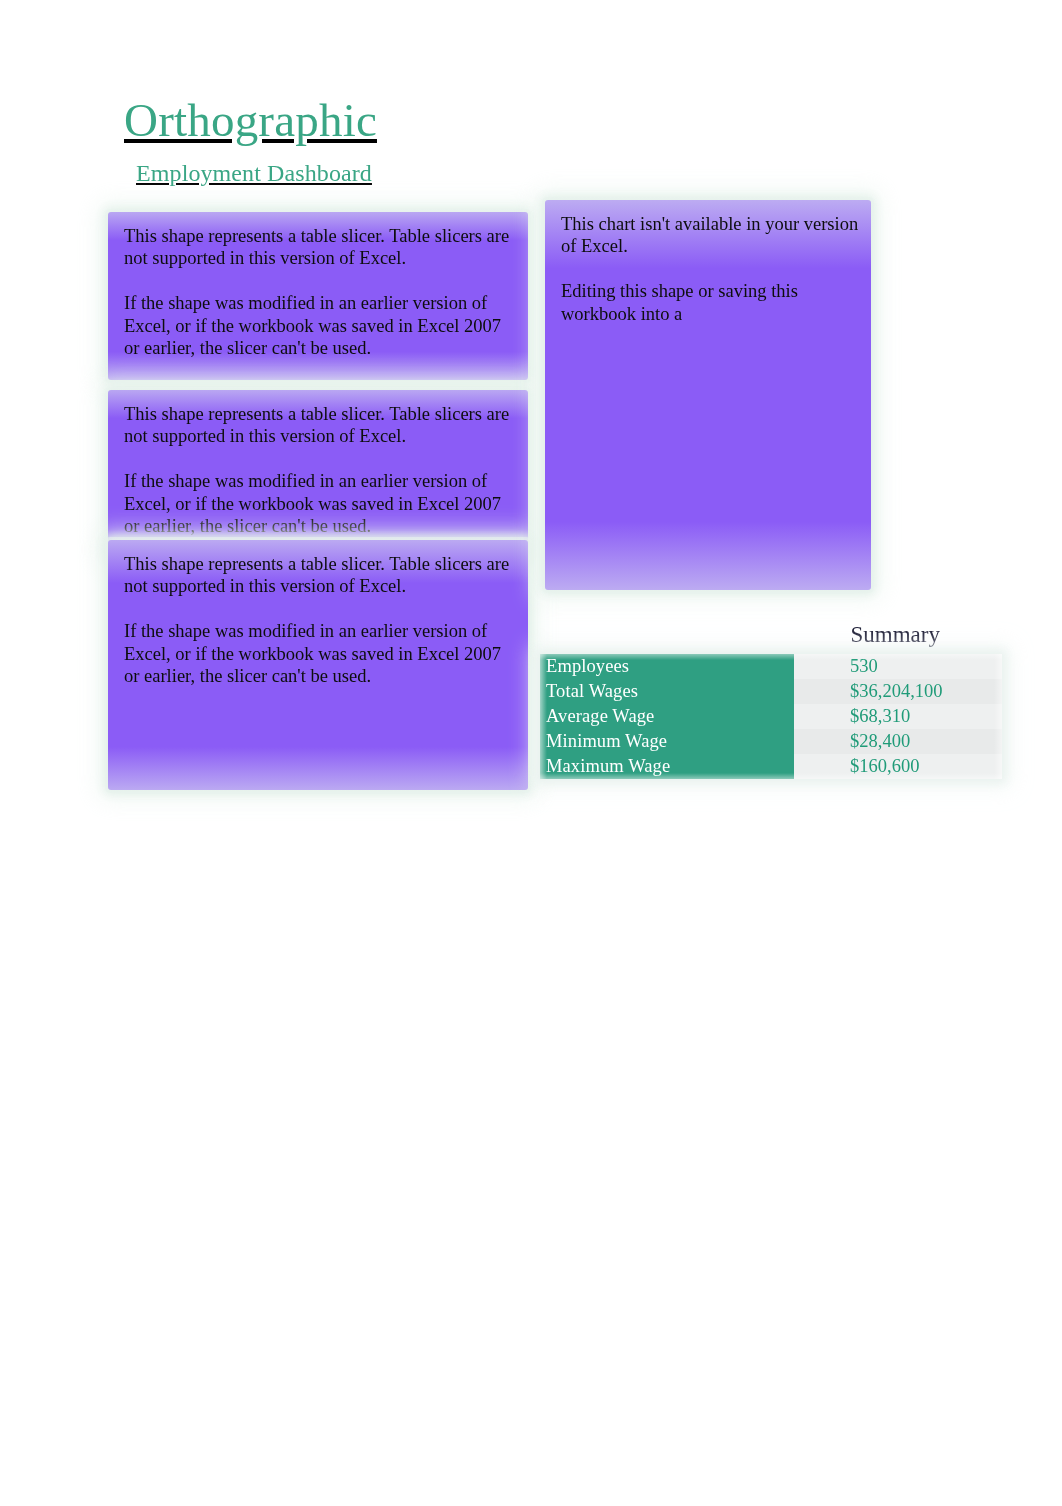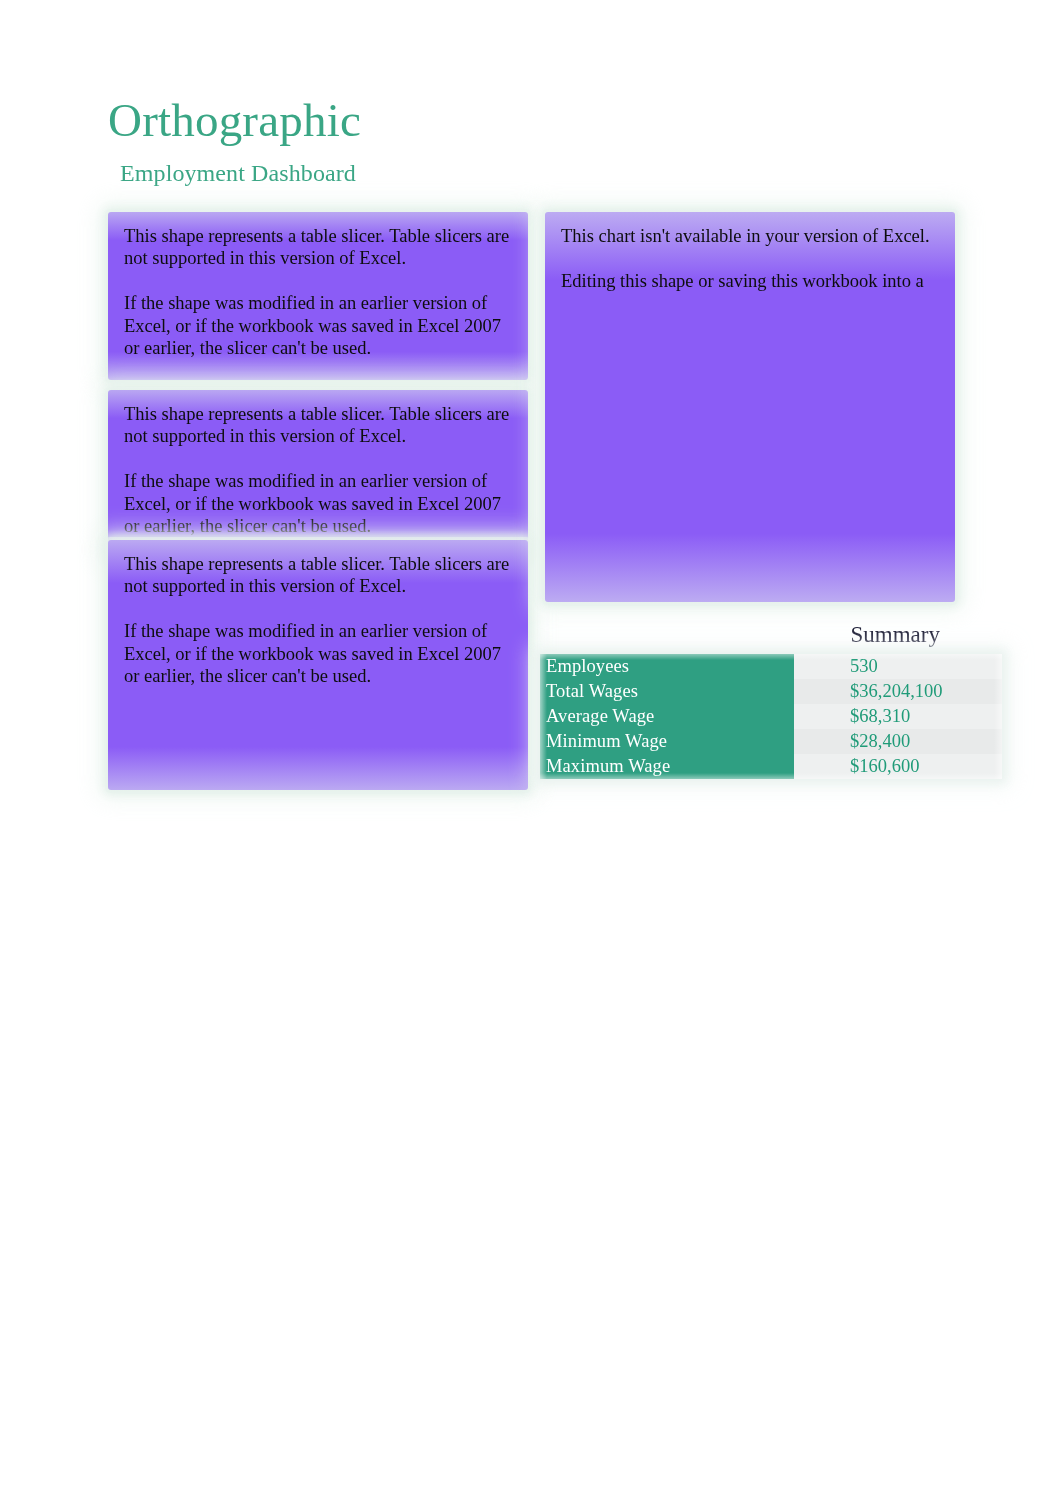--- a/index.html
+++ b/index.html
@@ -11,23 +11,24 @@
     width: 1062px;
     height: 1506px;
     position: relative;
     font-family: "Liberation Serif", "DejaVu Serif", serif;
     overflow: hidden;
   }
 
   
   #header {
     position: absolute;
-    left: 108px;
+    left: 124px;
     top: 92px;
     width: 800px;
+    text-decoration: underline;
   }
   #page-title {
     font-size: 47px;
     line-height: 56px;
     color: #3aa685;
     font-weight: normal;
     margin: 0;
     letter-spacing: 0.2px;
   }
   #page-subtitle {
@@ -97,22 +98,22 @@
     width: 420px;
     height: 250px;
   }
   #slicer-3 .shape-text {
     padding: 13px 18px 0 16px;
   }
 
   
   #chart-placeholder {
     left: 545px;
-    top: 212px;
-    width: 410px;
+    top: 200px;
+    width: 326px;
     height: 390px;
   }
   #chart-placeholder .shape-text {
     padding: 13px 10px 0 16px;
   }
 
   
   #summary-block {
     position: absolute;
     left: 540px;

